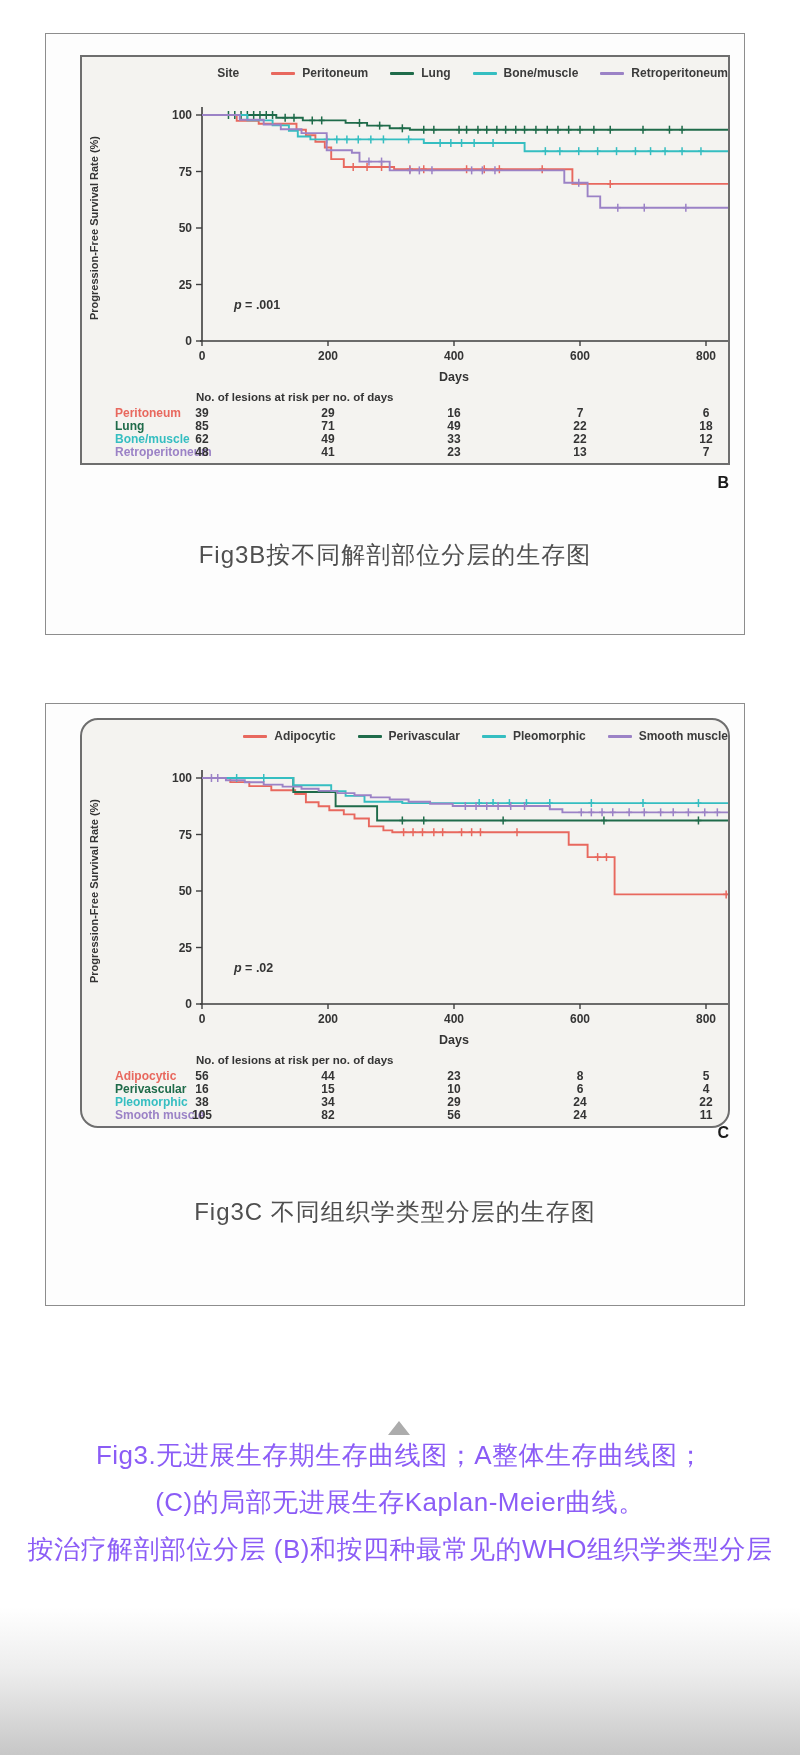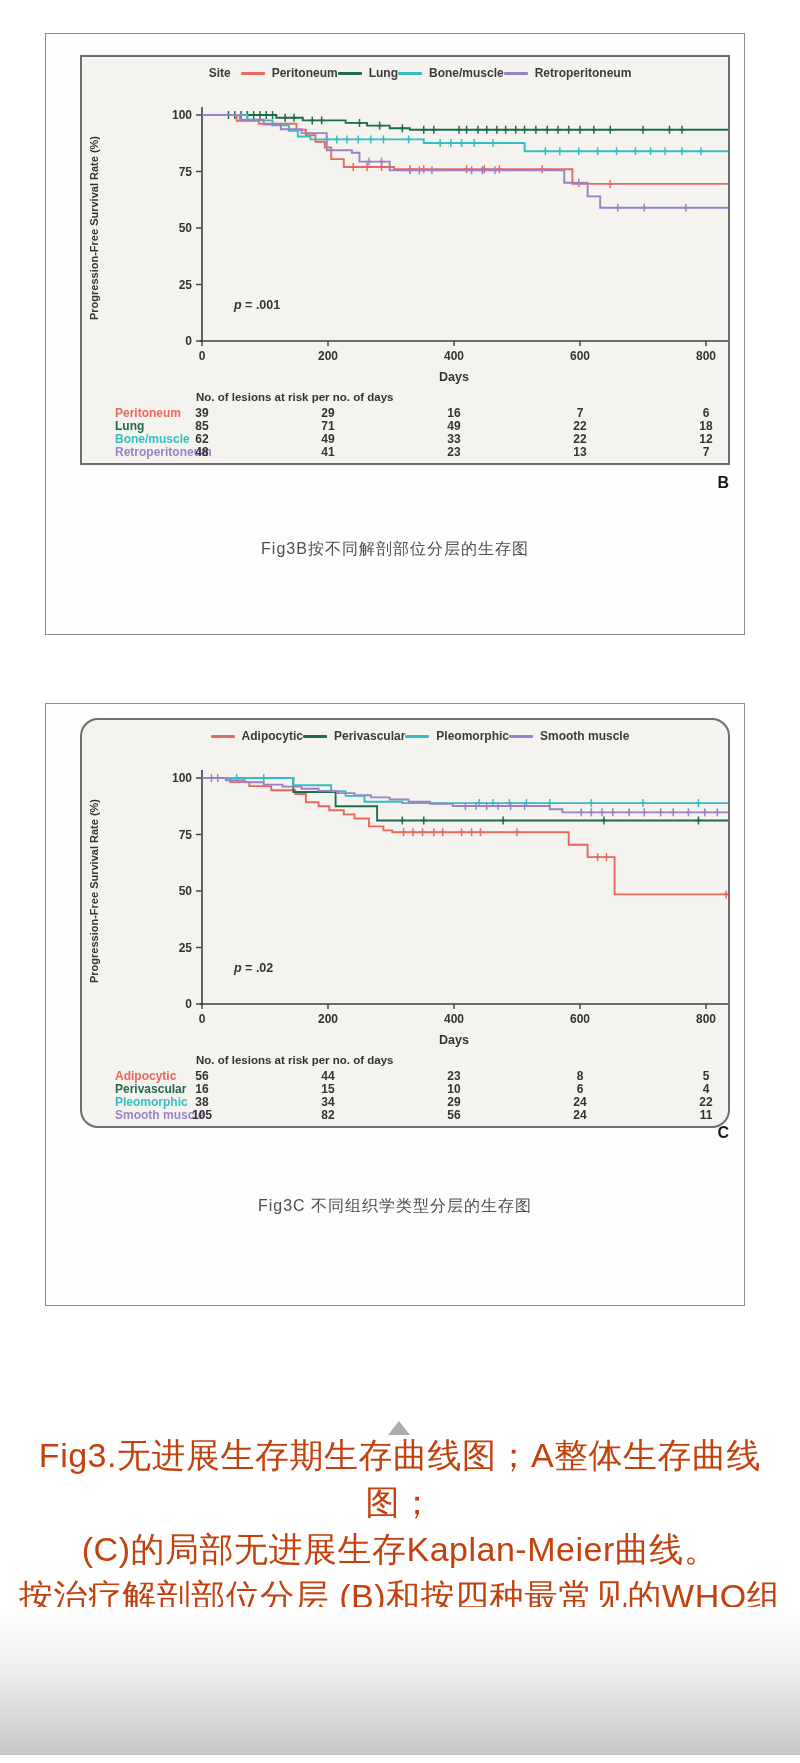--- a/index.html
+++ b/index.html
@@ -4,39 +4,39 @@
 <style>
   html,body{margin:0;padding:0;background:#ffffff;}
   .page{position:relative;width:800px;height:1763px;background:#ffffff;overflow:hidden;
         font-family:"Liberation Sans",sans-serif;}
   .panel{position:absolute;left:45px;width:698px;border:1px solid #8d8d8d;background:#fdfdfd;}
   #panel-b{top:33px;height:600px;}
   #panel-c{top:703px;height:601px;}
   .chartbox{position:absolute;left:34px;top:21px;width:646px;height:406px;
             border:2px solid #6e6e6e;background:#f4f3f0;}
   #panel-c .chartbox{top:14px;border-radius:18px;}
-  .legend{position:absolute;left:0;right:0;top:9px;display:flex;justify-content:center;
-          align-items:center;font-size:12px;font-weight:bold;color:#3b3b3b;padding-left:30px;}
+  .legend{position:absolute;left:0;right:0;top:9px;display:flex;justify-content:flex-end;
+          align-items:center;gap:22px;font-size:12px;font-weight:bold;color:#3b3b3b;padding-left:30px;}
   .legend-title{margin-right:10px;color:#3b3b3b;}
   .legend-item{display:flex;align-items:center;white-space:nowrap;}
   .legend-dash{display:inline-block;width:24px;height:3px;margin-right:7px;border-radius:1px;}
   .km-svg{position:absolute;left:0;top:34px;}
   .km-svg text{font-family:"Liberation Sans",sans-serif;}
   .panel-letter{position:absolute;right:15px;font-size:16px;font-weight:bold;color:#1a1a1a;}
   #panel-b .panel-letter{top:440px;}
   #panel-c .panel-letter{top:420px;}
-  .caption{position:absolute;left:0;right:0;text-align:center;font-size:16px;color:#4f4f4f;
+  .caption{position:absolute;left:0;right:0;text-align:center;font-size:24px;color:#4f4f4f;
            letter-spacing:1px;}
   #panel-b .caption{top:505px;}
   #panel-c .caption{top:492px;}
   .collapse-arrow{position:absolute;left:388px;top:1421px;width:0;height:0;
       border-left:11px solid transparent;border-right:11px solid transparent;
       border-bottom:14px solid #acacac;cursor:pointer;}
   .footer-caption{position:absolute;left:10px;right:10px;top:1432px;text-align:center;
-      font-size:34px;line-height:47px;color:#c2410c;letter-spacing:0.5px;}
+      font-size:26px;line-height:47px;color:#8b5cf6;letter-spacing:0.5px;}
   .footer-gradient{position:absolute;left:0;top:1607px;width:800px;height:148px;
       background:linear-gradient(to bottom,#ffffff 0%,#ececec 45%,#c7c7c7 100%);}
 </style>
 </head>
 <body>
 
 <div class="page">
 
   <div class="panel" id="panel-b">
     <div class="chartbox">

